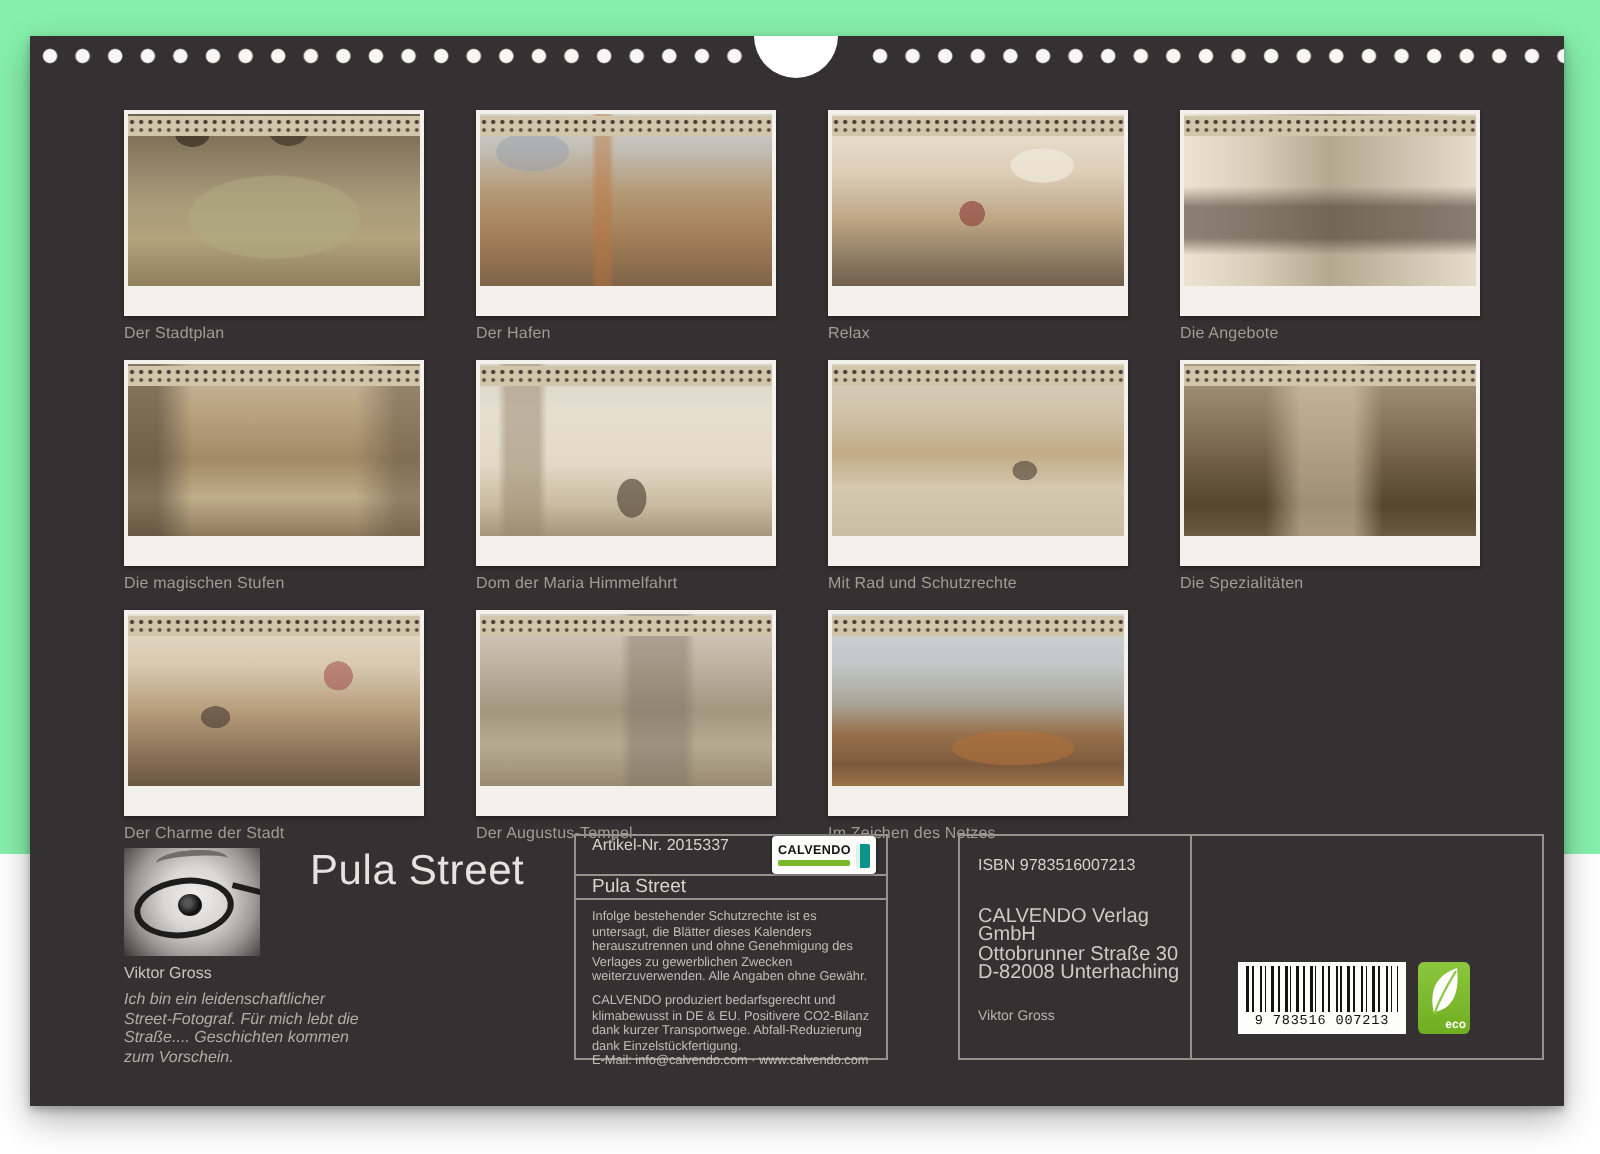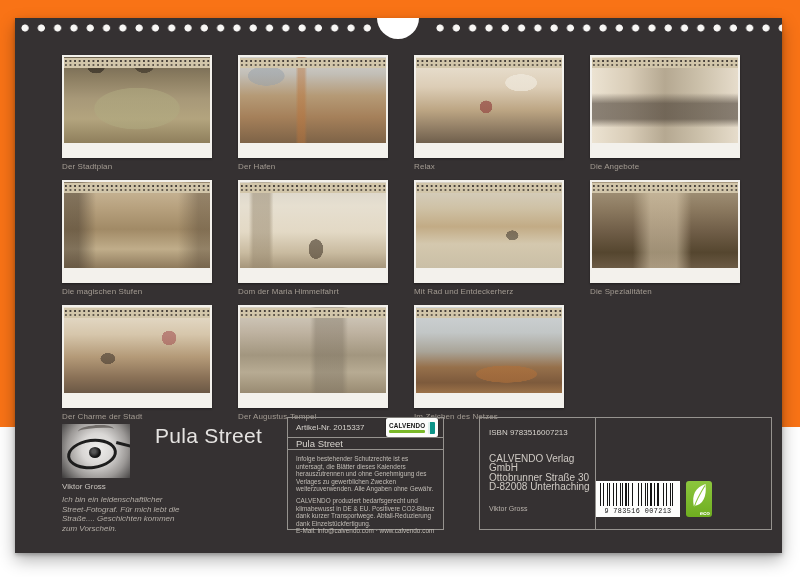--- a/index.html
+++ b/index.html
@@ -1,19 +1,19 @@
 <!DOCTYPE html>
 <html><head>
 <meta charset="utf-8">
 <style>
   * { margin:0; padding:0; box-sizing:border-box; }
   html,body { width:800px; height:577px; }
   body { font-family:"Liberation Sans","DejaVu Sans",sans-serif; background:#ffffff; overflow:hidden; }
 
-  .canvas { position:relative; width:800px; height:427px; background:#f97316; }
+  .canvas { position:relative; width:800px; height:427px; background:#86efac; }
 
   
   .sheet {
     position:absolute; left:15px; top:18px; width:767px; height:535px;
     background:#353132;
     box-shadow:0 7px 16px rgba(0,0,0,.30), 0 2px 4px rgba(0,0,0,.25);
   }
 
   
   .holes { position:absolute; top:6px; height:8px;
@@ -98,37 +98,37 @@
   .author-bio  { position:absolute; left:47px; top:477px; width:126px;
     font-size:8px; line-height:9.6px; color:#b2aca5;font-style:italic; }
 
   .page-title { position:absolute; left:140px; top:406px; font-size:21px; font-weight:400;
     color:#e5e3e1; letter-spacing:.3px; }
 
   
   .left-box { position:absolute; left:272px; top:399px; width:157px; height:113px;
     border:1px solid #96938f; display:flex; flex-direction:column; }
   .lb-row1 { height:28px; border-bottom:1px solid #96938f; display:flex;
-    align-items:center; justify-content:space-between; padding:0 5px 0 8px; }
+    align-items:flex-start; justify-content:space-between; padding:0 5px 0 8px; }
   .article-no { font-size:8px; color:#d6d2cc; }
   .lb-row2 { height:23px; border-bottom:1px solid #96938f; display:flex;
     align-items:center; padding-left:8px; font-size:9.5px; color:#d9d5cf; }
   .lb-row3 { flex:1; padding:5px 7px 4px 8px; display:flex; flex-direction:column; }
   .fineprint { font-size:6.4px; line-height:7.6px; color:#c2bdb6; }
   .fineprint + .fineprint { margin-top:4px; }
   .contact { margin-top:auto; font-size:6.4px; color:#c2bdb6; }
 
   .right-box { position:absolute; left:432px; top:399px; width:293px; height:113px;
     border:1px solid #96938f; display:flex;margin-left:32px; }
   .imprint-cell { width:115px; padding:10px 4px 0 9px; }
   .isbn { font-size:8px; color:#d6d2cc; }
   .publisher { margin-top:17px; font-size:10px; line-height:9.4px; color:#cfcac4; }
   .contributor { margin-top:13px; font-size:7px; color:#b9b3ac; }
   .barcode-cell { flex:1; border-left:1px solid #96938f; display:flex;
-    align-items:flex-end; justify-content:flex-start; padding:0 13px 12px 0; gap:6px; }
+    align-items:flex-end; justify-content:center; padding:0 13px 12px 0; gap:6px; }
 
   .barcode { width:84px; height:36px; background:#fdfdfc; padding:2px 4px 1px; }
   .bars { height:23px;
     background:repeating-linear-gradient(90deg,
       #141414 0 1.4px, #fdfdfc 1.4px 3.2px,
       #141414 3.2px 4.2px, #fdfdfc 4.2px 7px,
       #141414 7px 8.2px, #fdfdfc 8.2px 9.4px,
       #141414 9.4px 10px, #fdfdfc 10px 12.6px); }
   .digits { text-align:center; font-family:"Liberation Mono","DejaVu Sans Mono",monospace;
     font-size:6.8px; color:#111; letter-spacing:.4px; margin-top:1px; }
@@ -205,21 +205,21 @@
             </div>
           </div>
         <figcaption class="caption">Dom der Maria Himmelfahrt</figcaption>
       </figure>
       <figure class="thumb">
         <div class="frame">
             <div class="photo p7">
               <div class="datestrip"></div>
             </div>
           </div>
-        <figcaption class="caption">Mit Rad und Entdeckerherz</figcaption>
+        <figcaption class="caption">Mit Rad und Schutzrechte</figcaption>
       </figure>
       <figure class="thumb">
         <div class="frame">
             <div class="photo p8">
               <div class="datestrip"></div>
             </div>
           </div>
         <figcaption class="caption">Die Spezialitäten</figcaption>
       </figure>
       <figure class="thumb">

